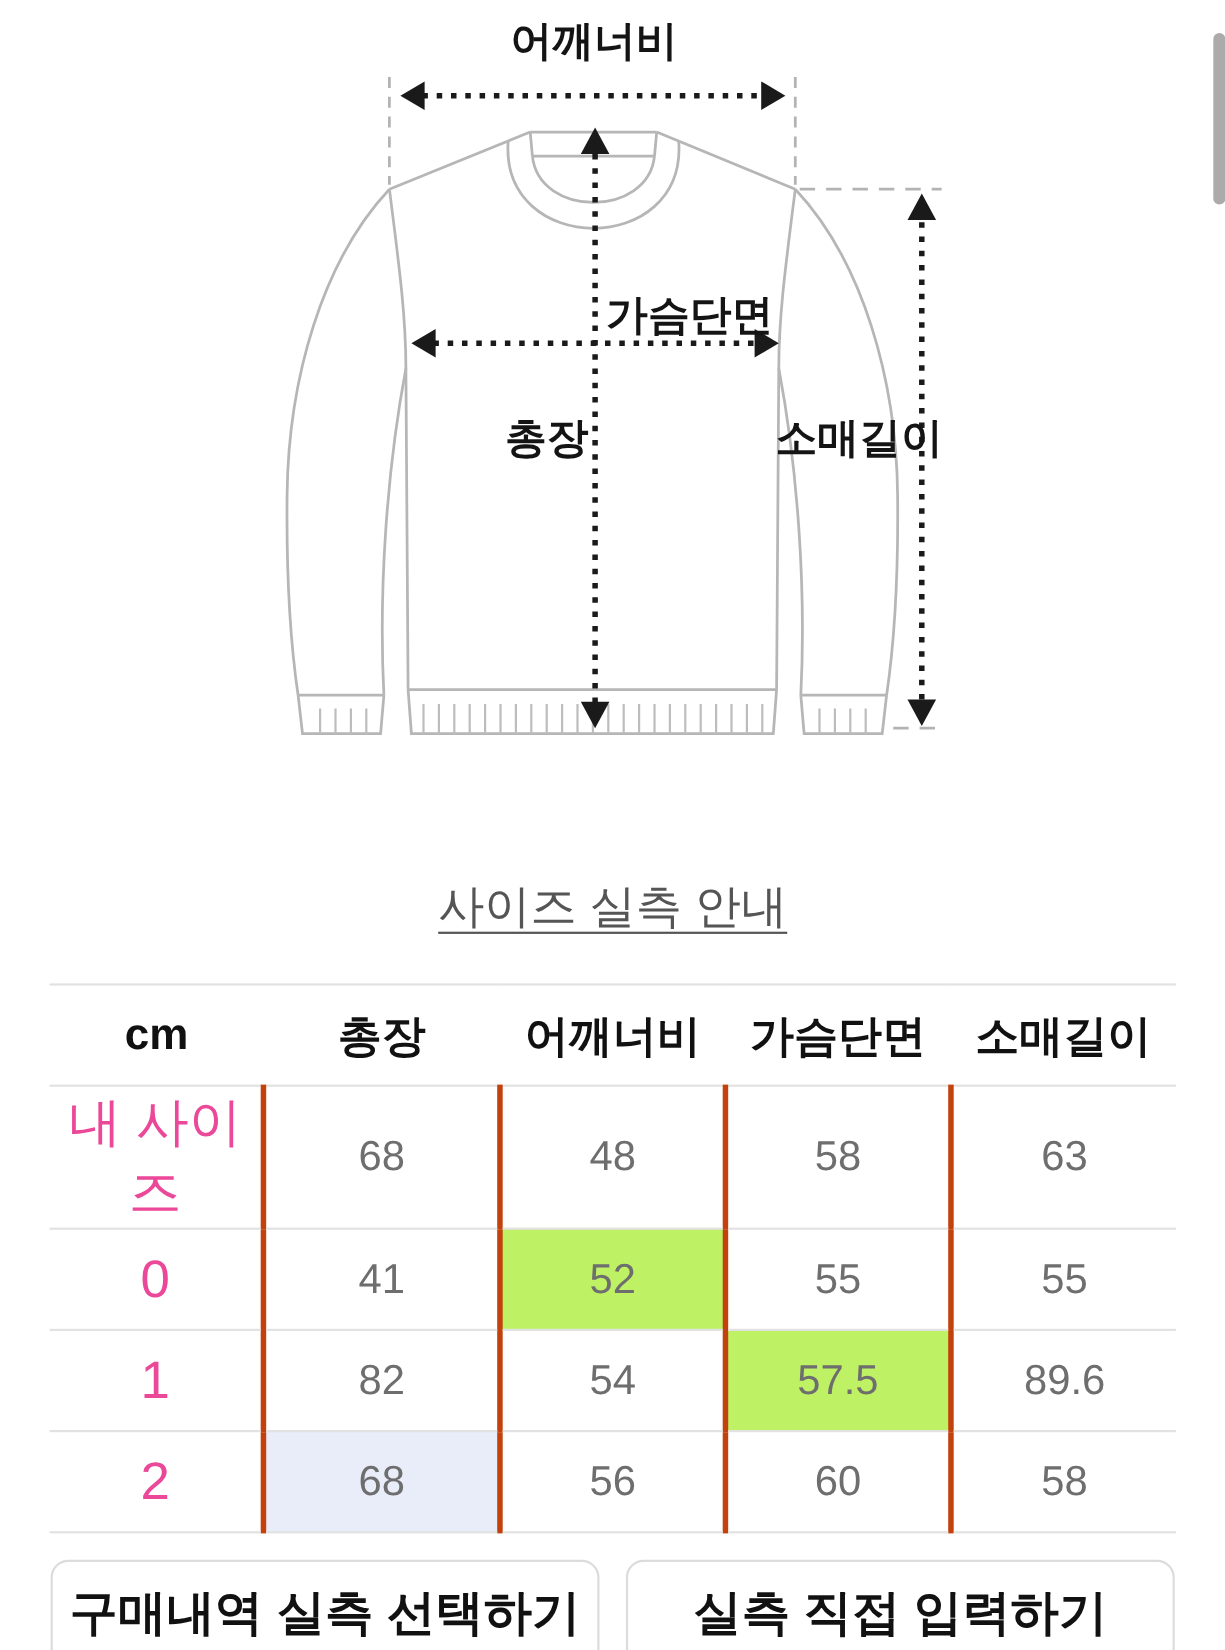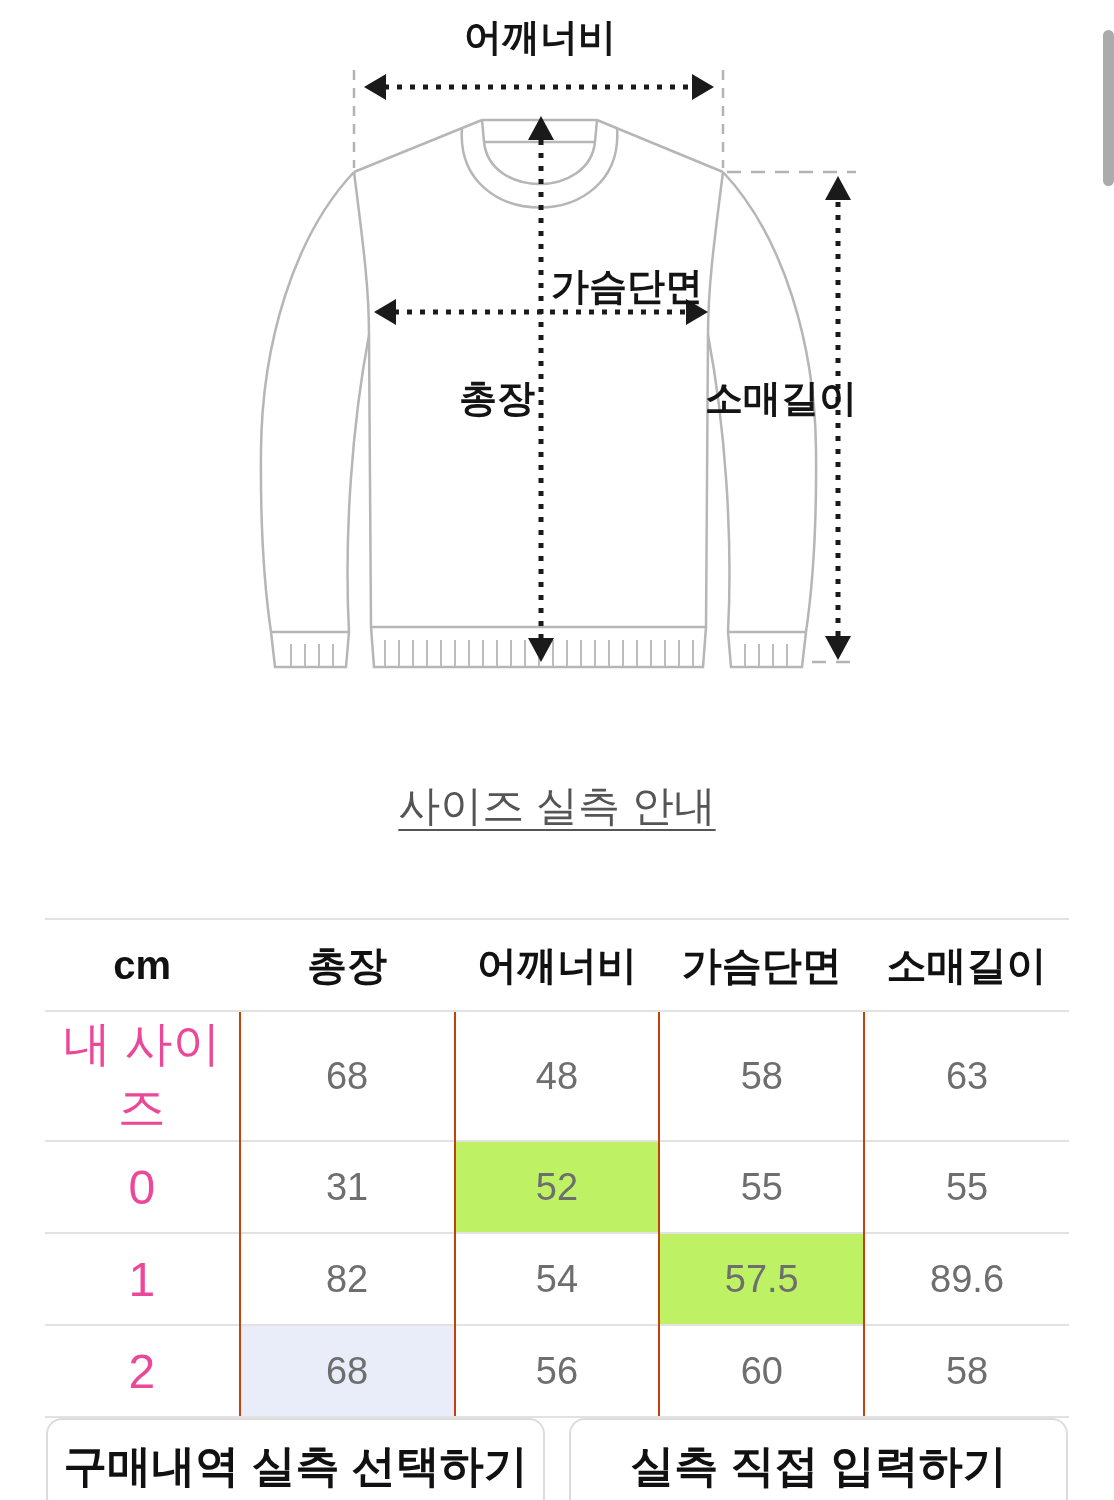--- a/index.html
+++ b/index.html
@@ -10,41 +10,41 @@
     color:#111;
   }
   
   .diagram { position:absolute; top:0; left:0; }
   .diagram text {
     font-family:"Liberation Sans","DejaVu Sans",sans-serif;
     font-size:38px; font-weight:700; fill:#141414;
   }
   
   .links-row {
-    position:absolute; top:778px; left:0; width:100%;
+    position:absolute; top:796px; left:0; width:100%;
     display:flex; justify-content:center; gap:30px;
   }
   .size-link {
     font-size:42px; color:#555; cursor:pointer;
     text-decoration:underline; text-decoration-thickness:2px; text-underline-offset:9px;
     white-space:nowrap;
   }
   
-  .size-table-wrap { position:absolute; top:894px; left:45px; width:1024px;margin-top:24px; }
+  .size-table-wrap { position:absolute; top:894px; left:45px; width:1024px; }
   table.size-table { width:100%; border-collapse:collapse; table-layout:fixed; }
   table.size-table tr { height:92px; }
   table.size-table th, table.size-table td {
     text-align:center; vertical-align:middle;
     border-top:2px solid #e2e2e2; padding:0;
   }
   table.size-table tr:last-child th, table.size-table tr:last-child td {
     border-bottom:2px solid #e2e2e2;
   }
   table.size-table th + td, table.size-table td + td {
-    border-left:2px solid #c2410c;
+    border-left:5px solid #c2410c;
   }
   table.size-table thead th { font-size:40px; font-weight:700; color:#111; }
   table.size-table tbody th { font-size:48px; font-weight:400; color:#ec4899; }
   table.size-table tbody td { font-size:38px; font-weight:400; color:#6e6e6e; }
   
   .button-row { position:absolute; top:1418px; left:46px; width:1022px; display:flex; gap:24px; }
   .cta-button {
     flex:1; height:92px; background:#fff;
     border:2px solid #dcdcdc; border-radius:16px;
     display:flex; align-items:center; justify-content:center;
@@ -165,21 +165,21 @@
       <tbody id="size-body">
           <tr>
             <th>내 사이즈</th>
             <td>68</td>
             <td>48</td>
             <td>58</td>
             <td>63</td>
           </tr>
           <tr>
             <th>0</th>
-            <td>31</td>
+            <td>41</td>
             <td style="background-color: #bef264;">52</td>
             <td>55</td>
             <td>55</td>
           </tr>
           <tr>
             <th>1</th>
             <td>82</td>
             <td>54</td>
             <td style="background-color: #bef264;">57.5</td>
             <td>89.6</td>

